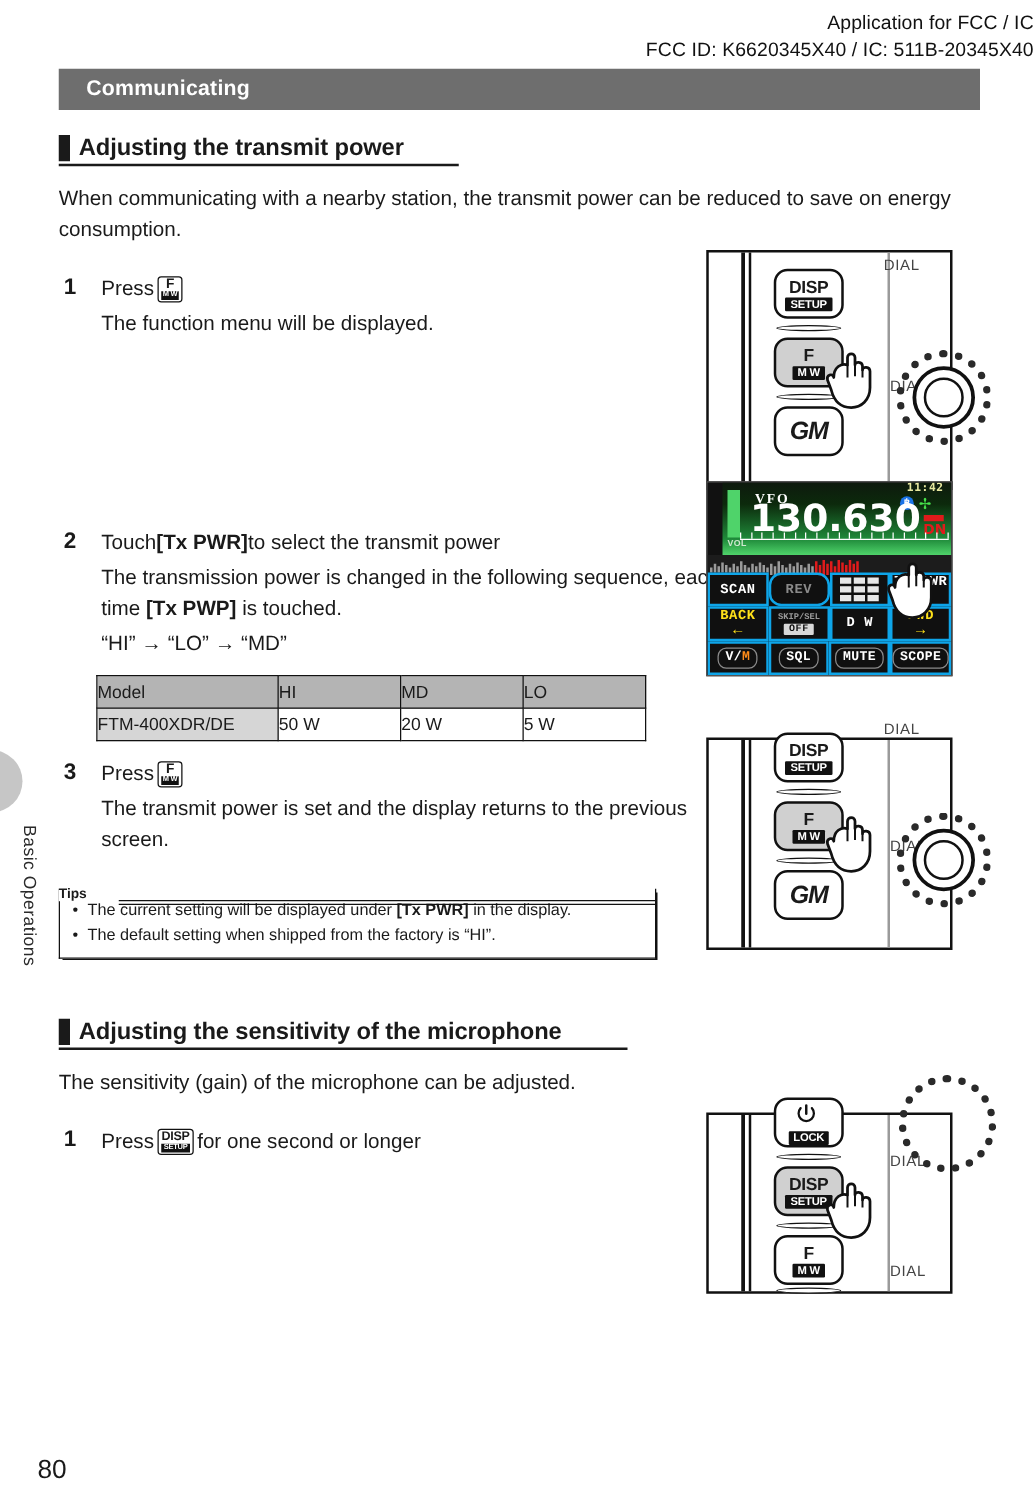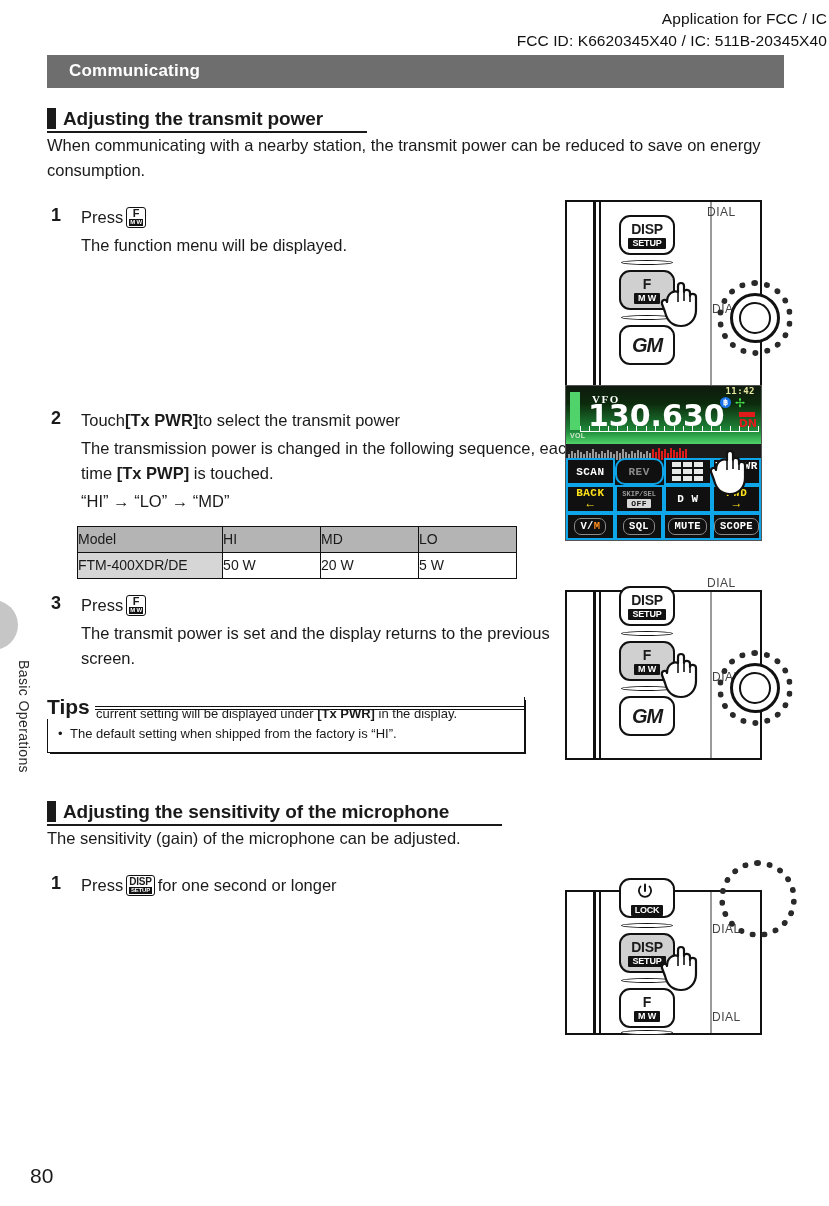--- a/index.html
+++ b/index.html
@@ -101,21 +101,21 @@
   .section-title {
     font-size: 19px;
     font-weight: bold;
     letter-spacing: -0.1px;
     line-height: 21px;
   }
 
   .body-text {
     font-size: 16.5px;
     line-height: 25px;
-    margin-top: 0;
+    margin-top: 14px;
     width: 735px;
   }
 
   
   .step {
     margin-top: 22px;
     position: relative;
     padding-left: 34px;
     width: 500px;
   }
@@ -194,21 +194,21 @@
   
   .tips-wrap {
     margin-top: 26px;
     position: relative;
     width: 478px;
   }
   .tips-label {
     position: absolute;
     left: 0;
     top: -2px;
-    font-size: 21px;
+    font-size: 11px;
     font-weight: bold;
     background: #fff;
     padding-right: 4px;
     z-index: 3;
   }
   .tips-rule {
     position: absolute;
     left: 48px;
     right: 1px;
     top: 9px;
@@ -372,20 +372,21 @@
     height: 156px;
     background: #111;
     border: 1.5px solid #555;
     box-sizing: border-box;
     overflow: hidden;
   }
   .lcd-top {
     position: relative;
     height: 58px;
     background: linear-gradient(180deg,#0e1a0e 0%, #0c2a0c 30%, #1f8a3a 78%, #4fd36a 100%);
+    margin-left: 12px;
   }
   .lcd-clock {
     position: absolute;
     right: 6px; top: 0px;
     font-family: "DejaVu Sans Mono", monospace;
     font-size: 9px;
     font-weight: bold;
     color: #e8e8a0;
     letter-spacing: 0.5px;
   }

